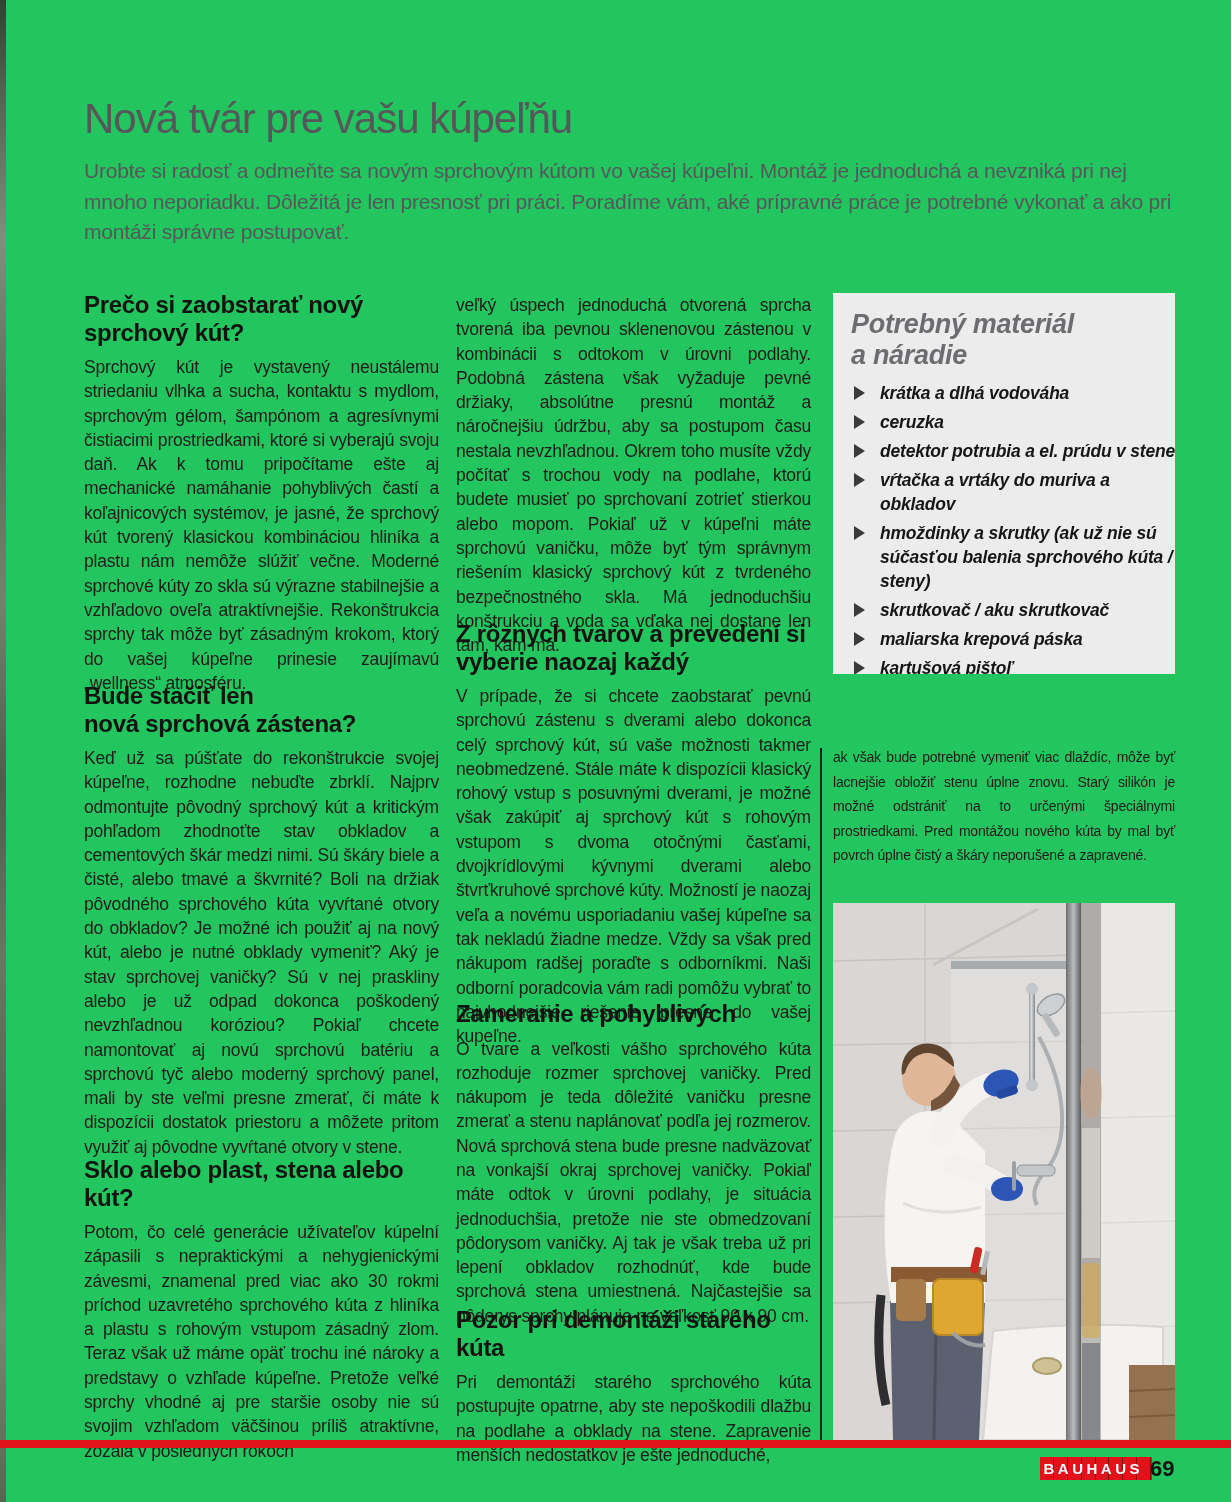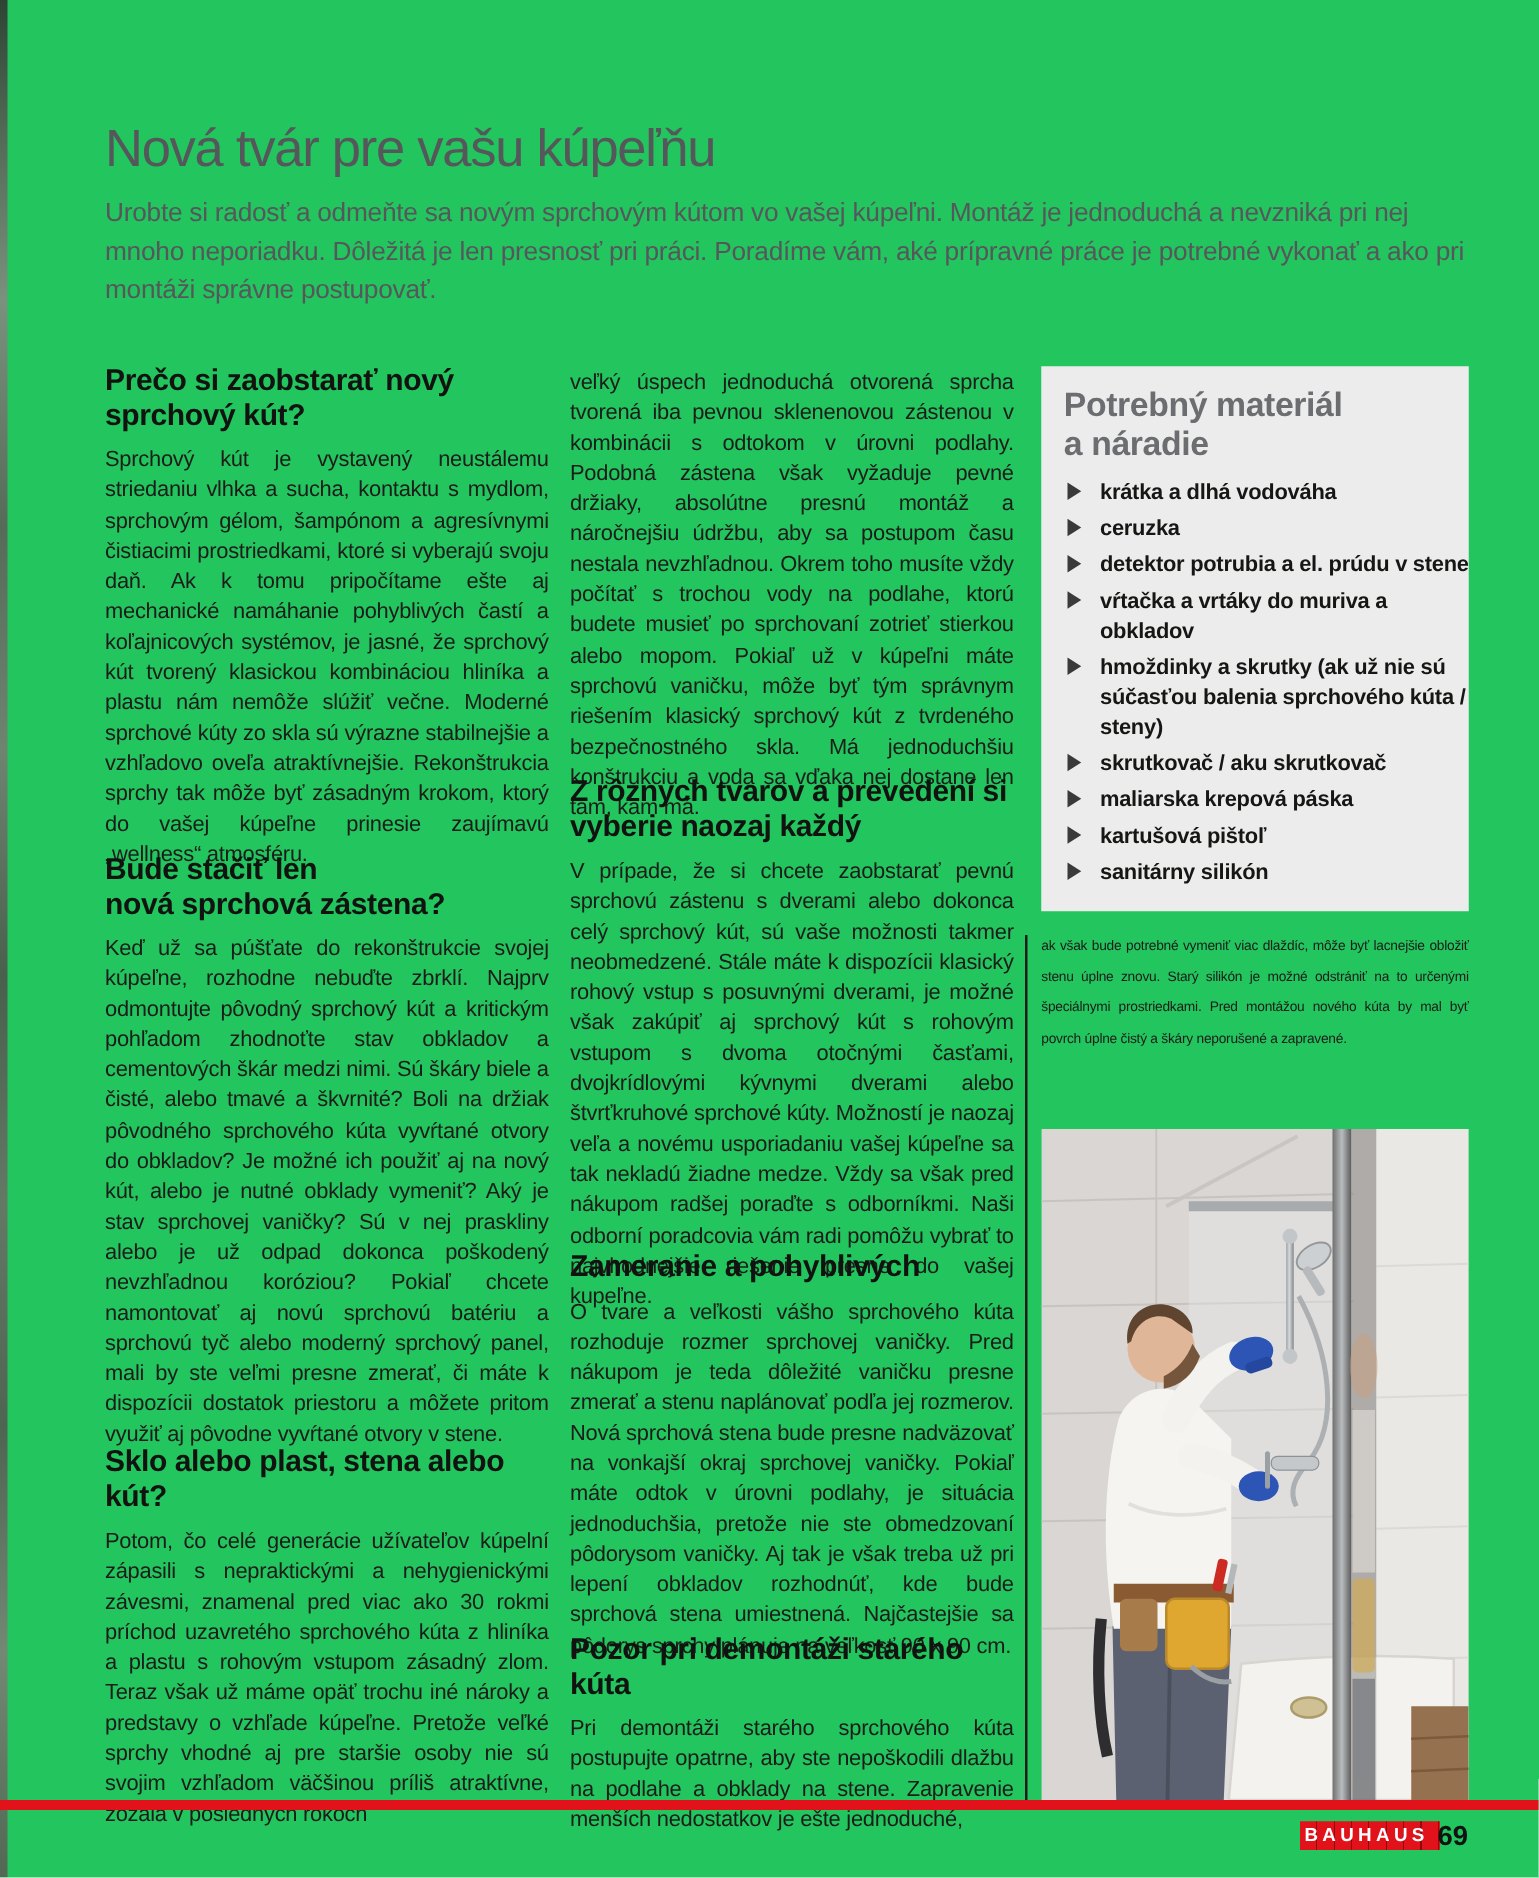--- a/index.html
+++ b/index.html
@@ -32,27 +32,27 @@
     margin:0 0 9px 0;
     font-size:24px;line-height:27.5px;font-weight:700;
     color:#121210;letter-spacing:-0.3px;white-space:pre-line;
   }
   .sec p{
     margin:0;font-size:17.5px;line-height:24.3px;
     text-align:justify;letter-spacing:-0.2px;color:#1c1c1a;
   }
   .col3-para{
     position:absolute;left:833px;top:745px;width:342px;
-    margin:0;font-size:11px;line-height:24.6px;
+    margin:0;font-size:14px;line-height:24.6px;
     text-align:justify;letter-spacing:-0.2px;color:#1c1c1a;
   }
   .materials-box{
-    position:absolute;left:833px;top:293px;width:342px;height:436px;
+    position:absolute;left:833px;top:293px;width:342px;height:381px;
     background:#edecec;box-sizing:border-box;
-    padding:16px 0 0 18px;overflow:hidden;
+    padding:16px 0 0 18px;overflow:hidden;font-style:italic;
   }
   .materials-box h2{
     margin:0 0 10px 0;
     font-size:27px;line-height:31px;font-weight:700;
     color:#6c6d70;letter-spacing:-0.3px;white-space:pre-line;
   }
   .materials-box ul{list-style:none;margin:0;padding:0;}
   .materials-box li{
     position:relative;padding-left:29px;margin:0 0 5px 0;
     font-size:17.5px;line-height:24px;font-weight:700;

